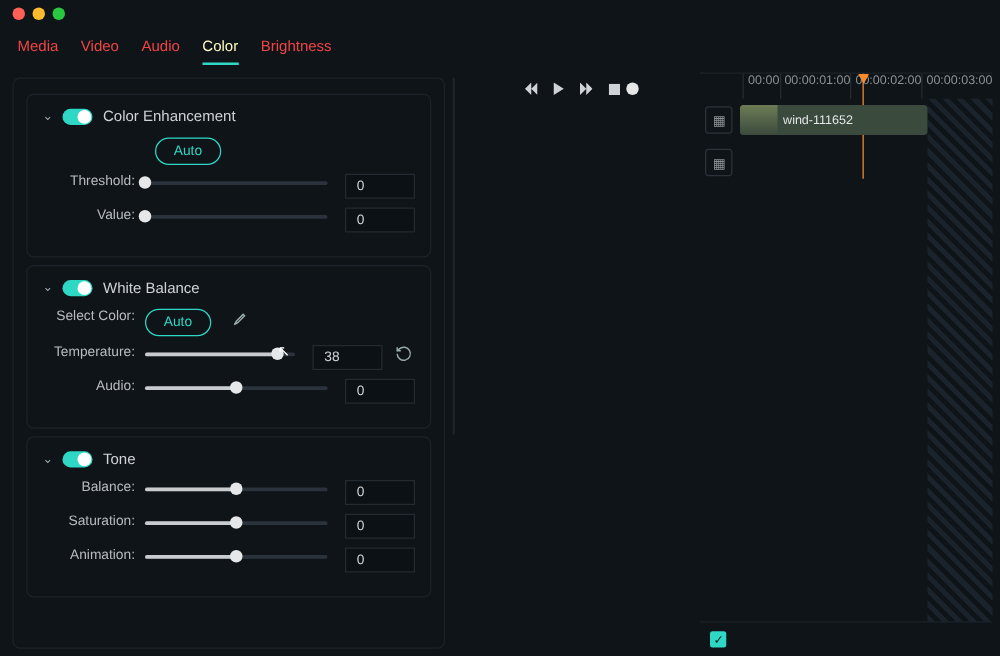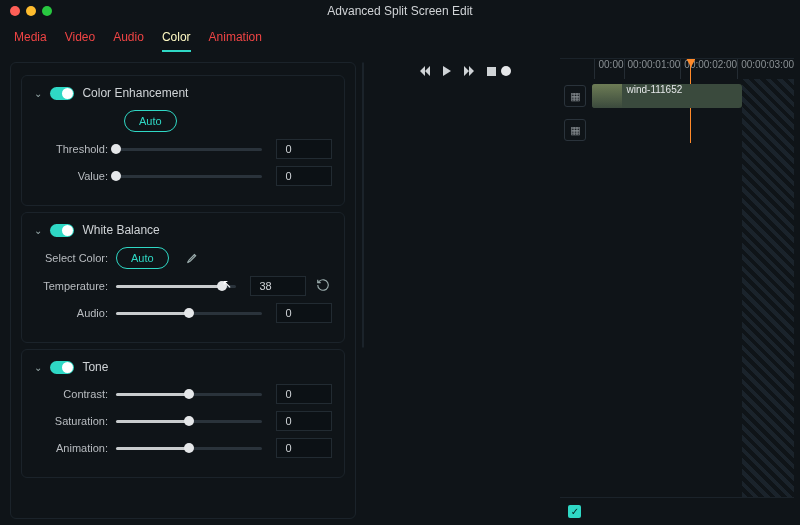--- a/index.html
+++ b/index.html
@@ -21,21 +21,21 @@
   
   .body { display: flex; flex: 1; min-height: 0; }
 
   
   .panelL { width: 426px; border: 1px solid #1b232a; border-radius: 6px; margin: 4px 6px 6px 10px; overflow-y: auto; padding: 6px 10px 10px; }
   .section { border: 1px solid #1b232a; border-radius: 6px; margin: 6px 0; padding: 10px 12px 12px; }
   .sec-head { display: flex; align-items: center; gap: 8px; font-size: 12px; margin-bottom: 10px; }
   .chev { color:#9aa; font-size:10px; cursor:pointer; user-select:none; }
   .toggle { width: 24px; height: 13px; background:#2fd8c5; border-radius: 7px; position: relative; cursor:pointer; }
   .toggle::after { content:""; position:absolute; right:1px; top:1px; width:11px; height:11px; background:#fff; border-radius:50%; }
-  .row { display: flex; align-items: center; margin: 7px 0; font-size: 11px; }
+  .row { display: flex; align-items: flex-start; margin: 7px 0; font-size: 11px; }
   .lbl { width: 82px; text-align: right; padding-right: 8px; color:#b8bcc0; }
   .slider { flex: 1; display: flex; align-items: center; position:relative; height:14px; }
   .track { height: 3px; width: 100%; background:#2a333b; border-radius: 2px; position:relative; }
   .fill  { height: 100%; background:#c9ccce; border-radius: 2px; }
   .knob  { width: 10px; height: 10px; background:#e5e7e9; border-radius:50%; position:absolute; top:2px; transform:translateX(-50%); cursor:pointer; }
   .numbox { width: 56px; height: 20px; background:#0c1115; border:1px solid #222b32; margin-left: 14px; display:flex; align-items:center; padding-left:8px; font-size:11px; color:#cfd3d6; }
   .autoBtn { display:inline-flex; align-items:center; justify-content:center; height:22px; padding:0 14px; border:1px solid #2fd8c5; color:#2fd8c5; border-radius:12px; font-size:11px; cursor:pointer; }
   .eyedrop { width:16px; height:16px; display:inline-flex; align-items:center; justify-content:center; color:#9aa; cursor:pointer; }
   .resetIcon { width:16px; height:16px; margin-left:10px; color:#9aa; cursor:pointer; }
   .cursorImg { position:absolute; font-size:12px; color:#fff; pointer-events:none; left:88%; top:-2px; }
@@ -59,21 +59,21 @@
   .playhead { position:absolute; left:130px; top:0; width:1px; height:84px; background:#ff8a2a; }
   .playhead::before{ content:""; position:absolute; left:-4px; top:0; width:9px; height:8px; background:#ff8a2a; clip-path: polygon(0 0,100% 0,50% 100%); }
   .tracks { flex:1; display:flex; flex-direction:column; padding-left:4px; position:relative; }
   .tracks::after { 
     content:""; position:absolute; left:182px; right:0; top:0; bottom:0;
     background: repeating-linear-gradient(45deg, rgba(60,80,100,.25) 0 4px, transparent 4px 8px);
     pointer-events:none;
   }
   .trk { height:28px; display:flex; align-items:center; gap:6px; margin:3px 0; }
   .trkicon { width:22px; height:22px; border:1px solid #2a333b; border-radius:3px; display:flex; align-items:center; justify-content:center; color:#8a9094; font-size:11px; }
-  .clip { height:24px; border-radius:3px; display:flex; align-items:flex-start; padding-left:34px; font-size:10px; color:#e5e7e9; position:relative; overflow:hidden; }
+  .clip { height:24px; border-radius:3px; display:flex; align-items:center; padding-left:34px; font-size:10px; color:#e5e7e9; position:relative; overflow:hidden; }
   .clip .thumb { position:absolute; left:0; top:0; width:30px; height:100%; }
   .clip1 { width:150px; background:#3a4a3d; } .clip1 .thumb{ background:linear-gradient(#6d7c55,#3b4a3d); }
   .clip2 { width:150px; background:#1d6e62; } .clip2 .thumb{ background:linear-gradient(#2dd0b6,#1d6e62); }
   .fitbar { height:28px; display:flex; align-items:center; gap:8px; border-top:1px solid #1b232a; padding:0 8px; font-size:11px; }
   .chk { width:13px; height:13px; background:#2fd8c5; border-radius:2px; display:inline-flex; align-items:center; justify-content:center; color:#04201b; font-size:10px; cursor:pointer; }
 
   
   svg { display:block; }
   .panelL::-webkit-scrollbar{width:0}
 </style>
@@ -81,29 +81,28 @@
 <body>
 
 <div class="root">
 
   <div class="titlebar">
     <div class="traffic">
       <span class="tr-red"></span>
       <span class="tr-yel"></span>
       <span class="tr-grn"></span>
     </div>
-    <div class="appTitle">Advanced Split Screen Edit</div>
   </div>
 
   <div class="tabs">
     <div class="tab">Media</div>
     <div class="tab">Video</div>
     <div class="tab">Audio</div>
     <div class="tab active">Color</div>
-    <div class="tab">Animation</div>
+    <div class="tab">Brightness</div>
   </div>
 
   <div class="body">
 
     <div class="panelL">
 
       <div class="section">
         <div class="sec-head">
           <span class="chev">⌄</span>
           <span class="toggle"></span>
@@ -178,21 +177,21 @@
         </div>
       </div>
 
       <div class="section">
         <div class="sec-head">
           <span class="chev">⌄</span>
           <span class="toggle"></span>
           <span>Tone</span>
         </div>
         <div class="row">
-            <div class="lbl">Contrast:</div>
+            <div class="lbl">Balance:</div>
           <div class="slider">
               <div class="track">
                 <div class="fill" style="width: 50%;"></div>
               </div>
               <div class="knob" style="left: 50%;"></div>
             </div>
           <div class="numbox">0</div>
           </div>
         <div class="row">
             <div class="lbl">Saturation:</div>

